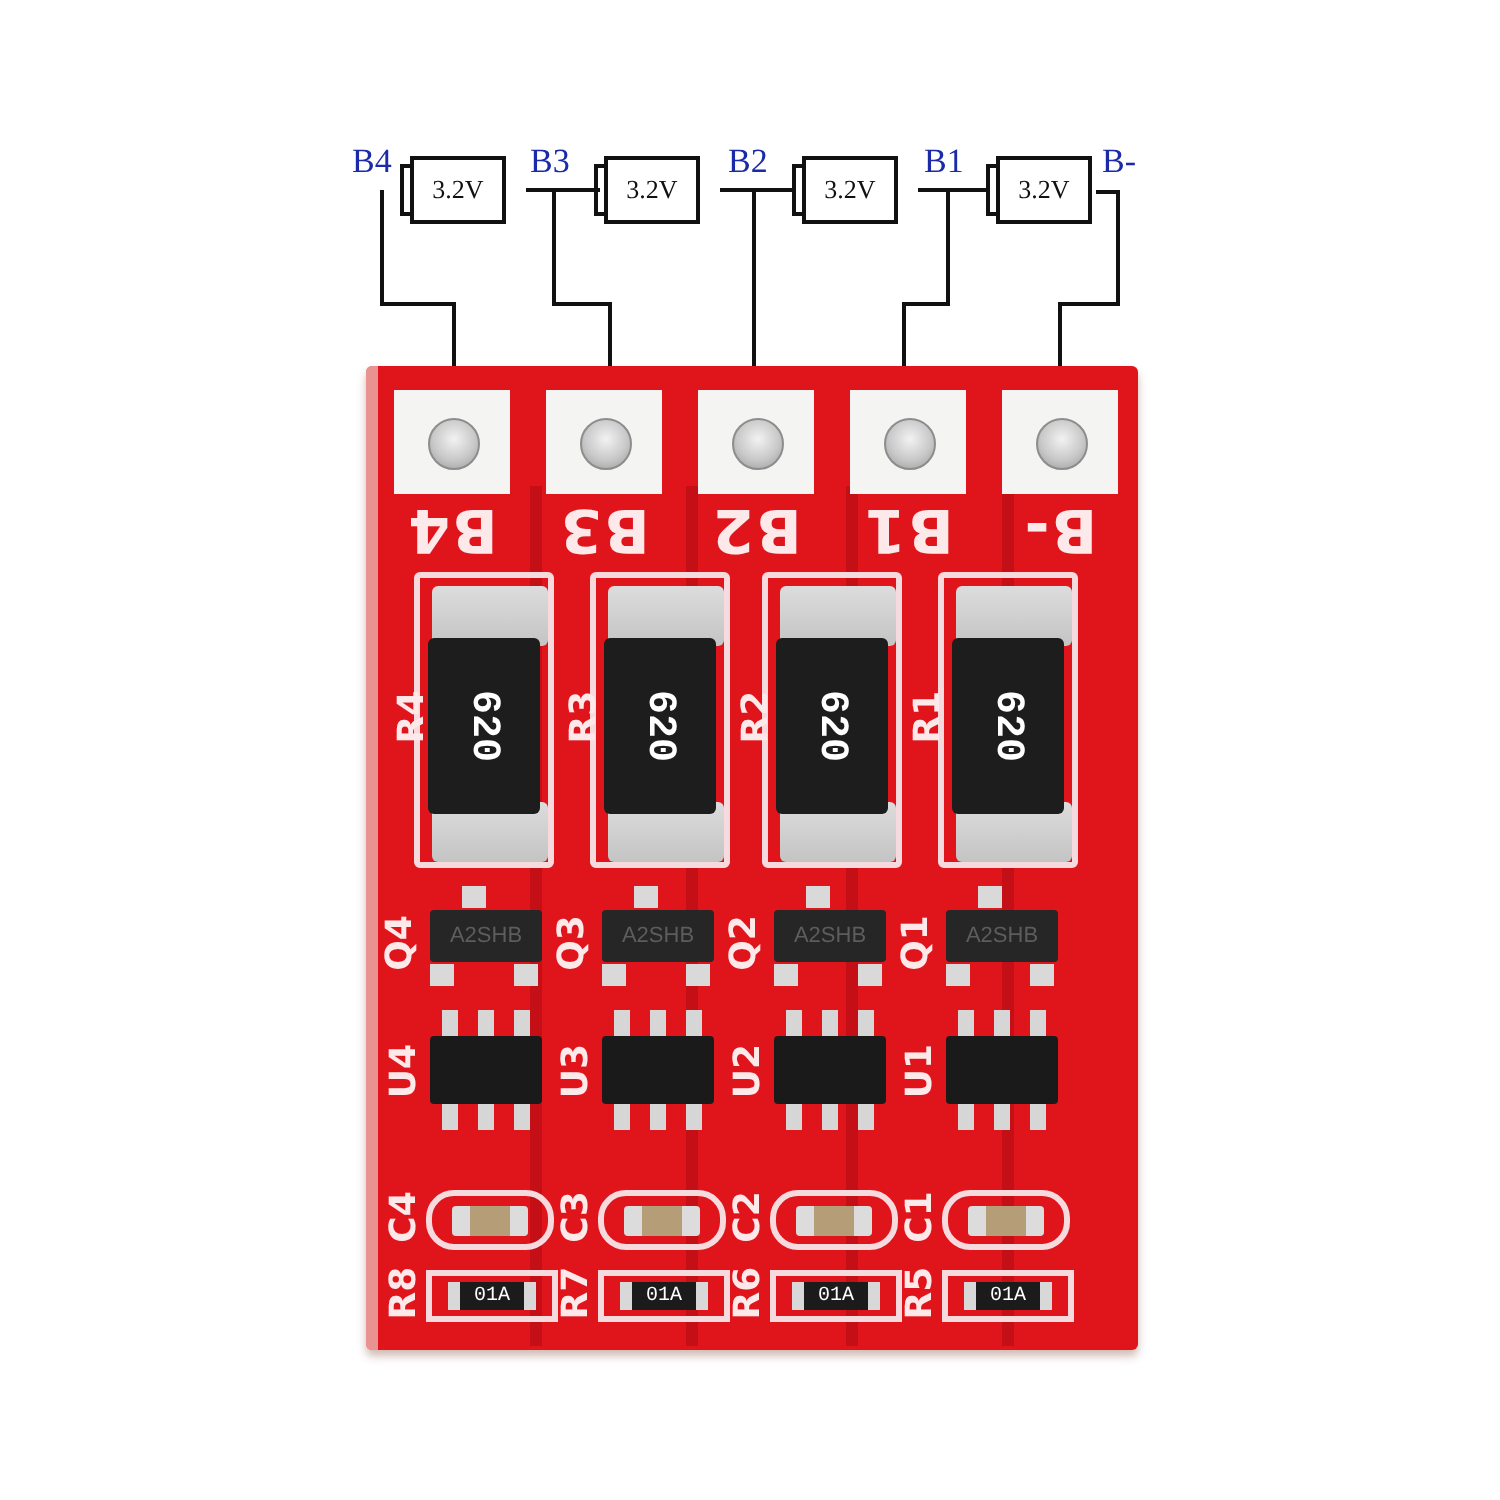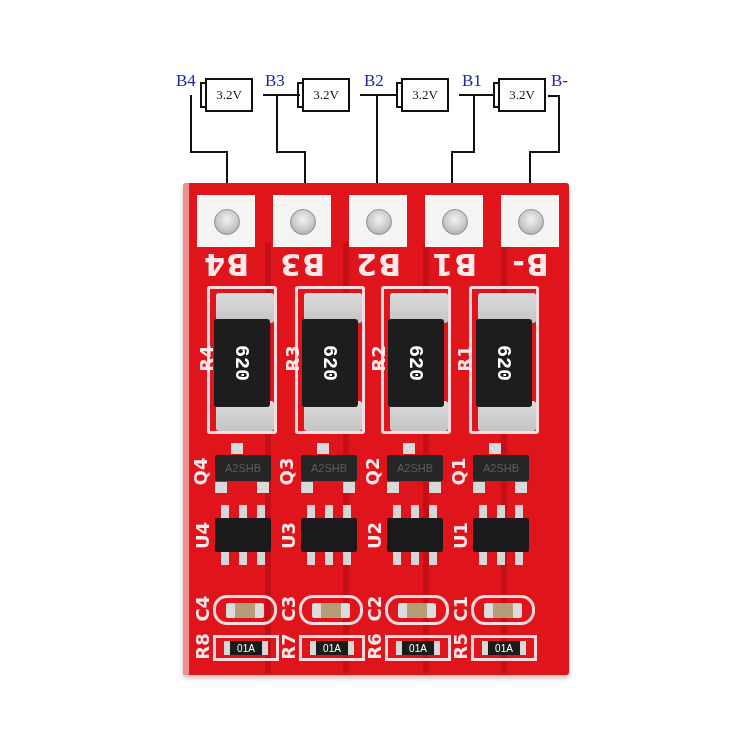--- a/index.html
+++ b/index.html
@@ -28,21 +28,21 @@
   .ref-lbl { font-size: 18px; transform: rotate(-90deg); transform-origin: center; width: 30px; text-align: center; }
 
   .q-body { position: absolute; width: 56px; height: 26px; background: #262626; border-radius: 2px; color: #5d5d5d; font-family: "Liberation Sans", sans-serif; font-size: 11px; display: flex; align-items: center; justify-content: center; }
   .q-pin { position: absolute; width: 12px; height: 11px; background: #d9d9d9; }
   .ic-body { position: absolute; width: 56px; height: 34px; background: #1a1a1a; border-radius: 2px; }
   .ic-pin { position: absolute; width: 8px; height: 13px; background: #d6d6d6; }
 
   .cap-ring { position: absolute; width: 64px; height: 30px; border: 3px solid #f7dadd; border-radius: 14px; }
   .cap { position: absolute; left: 10px; top: 5px; width: 38px; height: 15px; background: linear-gradient(90deg, #dcdcdc 0 9px, #b59d78 9px 29px, #dcdcdc 29px); border-radius: 2px; }
   .r-box { position: absolute; width: 66px; height: 26px; border: 3px solid #f7dadd; }
-  .r-small { position: absolute; left: 8px; top: 3px; width: 44px; height: 14px; background: #1b1b1b; border-left: 6px solid #d8d8d8; border-right: 6px solid #d8d8d8; color: #fff; font-family: Liberation Sans, sans-serif; font-size: 10px; display: flex; align-items: center; justify-content: center; }
+  .r-small { position: absolute; left: 8px; top: 3px; width: 44px; height: 14px; background: #1b1b1b; border-left: 6px solid #d8d8d8; border-right: 6px solid #d8d8d8; color: #fff; font-family: Liberation Mono, monospace; font-size: 10px; display: flex; align-items: center; justify-content: center; }
 </style>
 </head>
 <body>
 
 <div class="schem">
   <span class="cell-lbl" style="left:176px">B4</span>
   <span class="cell-lbl" style="left:265px">B3</span>
   <span class="cell-lbl" style="left:364px">B2</span>
   <span class="cell-lbl" style="left:462px">B1</span>
   <span class="cell-lbl" style="left:551px">B-</span>

